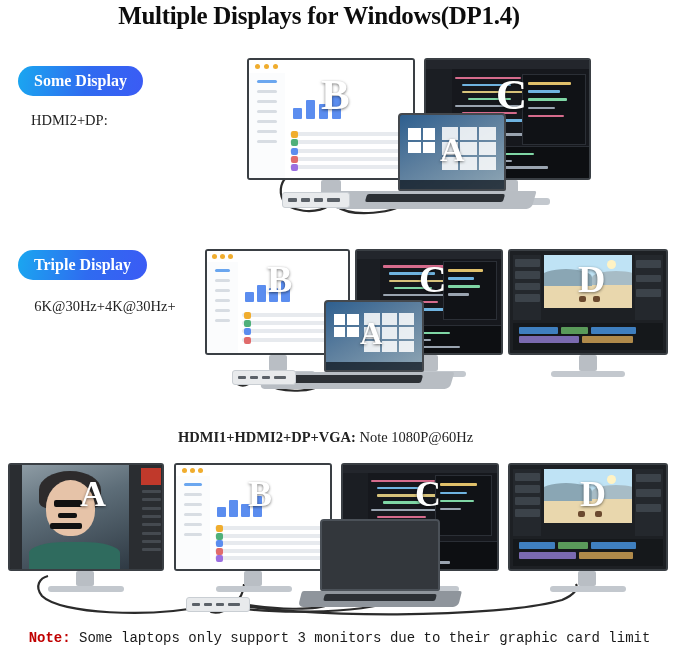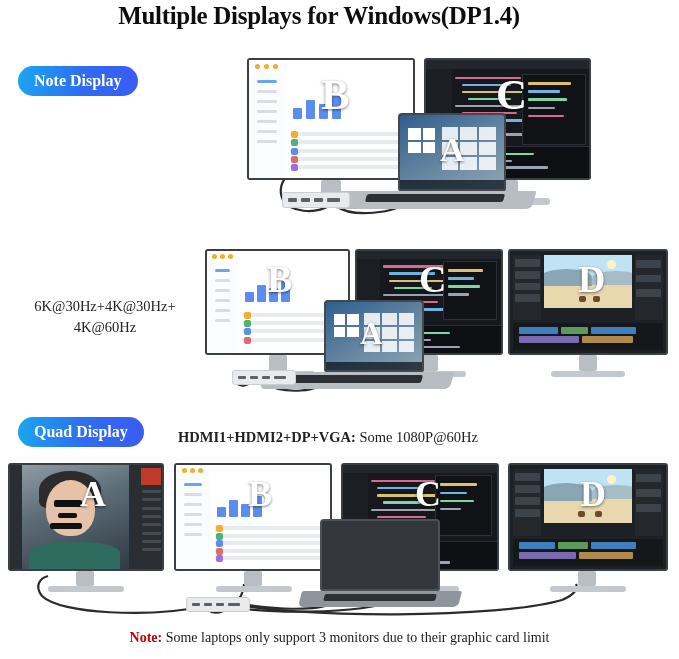--- a/index.html
+++ b/index.html
@@ -64,21 +64,21 @@
   .cap-quad  { left: 178px; top: 427px; }
   .cap-quad b { font-weight: bold; }
 
   .note {
     position: absolute;
     left: 0; width: 679px;
     top: 630px;
     text-align: center;
     font-size: 14px;
     color: #1a1a1a;
-    font-family: Liberation Serif, serif;
+    font-family: Liberation Mono, monospace;
   }
   .note .note-label { color: #c00000; font-weight: bold; }
 
   
   .mon { position: absolute; }
   .mon .bezel {
     position: absolute; left: 0; top: 0;
     box-sizing: border-box;
     background: #2b2f33;
     border: 2px solid #3a3f44;
@@ -198,22 +198,23 @@
     <path class="cable" d="M255,380 C240,392 232,382 234,372"></path>
     <path class="cable" d="M262,382 C285,396 320,392 330,378"></path>
 
     <path class="cable" d="M205,606 C150,618 60,614 42,596 C34,586 40,578 48,576"></path>
     <path class="cable" d="M210,604 C205,614 218,616 232,606 C242,598 244,590 244,584"></path>
     <path class="cable" d="M214,603 C260,616 360,614 398,600 C410,594 412,588 410,584"></path>
     <path class="cable" d="M216,601 C300,620 500,618 562,600 C576,594 578,588 576,584"></path>
     <path class="cable" d="M218,600 C280,612 318,610 330,604"></path>
   </svg>
 
-  <div class="pill pill-dual">Note Display</div>
+  <div class="pill pill-dual">Some Display</div>
   <div class="caption cap-dual">
+    <div>HDMI2+DP:</div>
   </div>
 
   <div class="mon" style="left:247px; top:58px; width:168px; height:150px;">
     <div class="bezel" style="width:168px; height:122px;">
       <div class="screen">
         <div class="scr-office">
           <div class="topbar">
             <div class="dot" style="left:6px"></div>
               <div class="dot" style="left:15px"></div>
               <div class="dot" style="left:24px"></div>
@@ -318,23 +319,23 @@
     <div class="kb" style="left:30px; top:81px; width:138px; height:8px; transform:skewX(-16deg);"></div>
   </div>
 
   <div class="hub" style="left:282px; top:192px; width:66px; height:14px;">
     <div class="port" style="left:5px; width:9px;"></div>
     <div class="port" style="left:18px; width:9px;"></div>
     <div class="port" style="left:31px; width:9px;"></div>
     <div class="port" style="left:44px; width:13px;"></div>
   </div>
 
+  <div class="pill pill-triple">Triple Display</div>
   <div class="caption cap-triple">
     <div>6K@30Hz+4K@30Hz+</div>
-    <div>4K@60Hz</div>
   </div>
 
   <div class="mon" style="left:205px; top:249px; width:145px; height:134px;">
     <div class="bezel" style="width:145px; height:106px;">
       <div class="screen">
         <div class="scr-office">
           <div class="topbar">
             <div class="dot" style="left:5px"></div>
               <div class="dot" style="left:13px"></div>
               <div class="dot" style="left:21px"></div>
@@ -470,23 +471,22 @@
     <div class="kb" style="left:28px; top:75px; width:132px; height:8px; transform:skewX(-16deg);"></div>
   </div>
 
   <div class="hub" style="left:232px; top:370px; width:62px; height:13px;">
     <div class="port" style="left:5px; width:8px;"></div>
     <div class="port" style="left:17px; width:8px;"></div>
     <div class="port" style="left:29px; width:8px;"></div>
     <div class="port" style="left:41px; width:12px;"></div>
   </div>
 
-  <div class="pill pill-quad">Quad Display</div>
   <div class="caption cap-quad">
-    <b>HDMI1+HDMI2+DP+VGA:</b><span> Some 1080P@60Hz</span>
+    <b>HDMI1+HDMI2+DP+VGA:</b><span> Note 1080P@60Hz</span>
   </div>
 
   <div class="mon" style="left:8px; top:463px; width:156px; height:132px;">
     <div class="bezel" style="width:156px; height:108px;">
       <div class="screen">
         <div class="scr-photo">
           <div class="toolsL"></div>
           <div class="canvas">
             <div class="hair"></div>
             <div class="face"></div>

